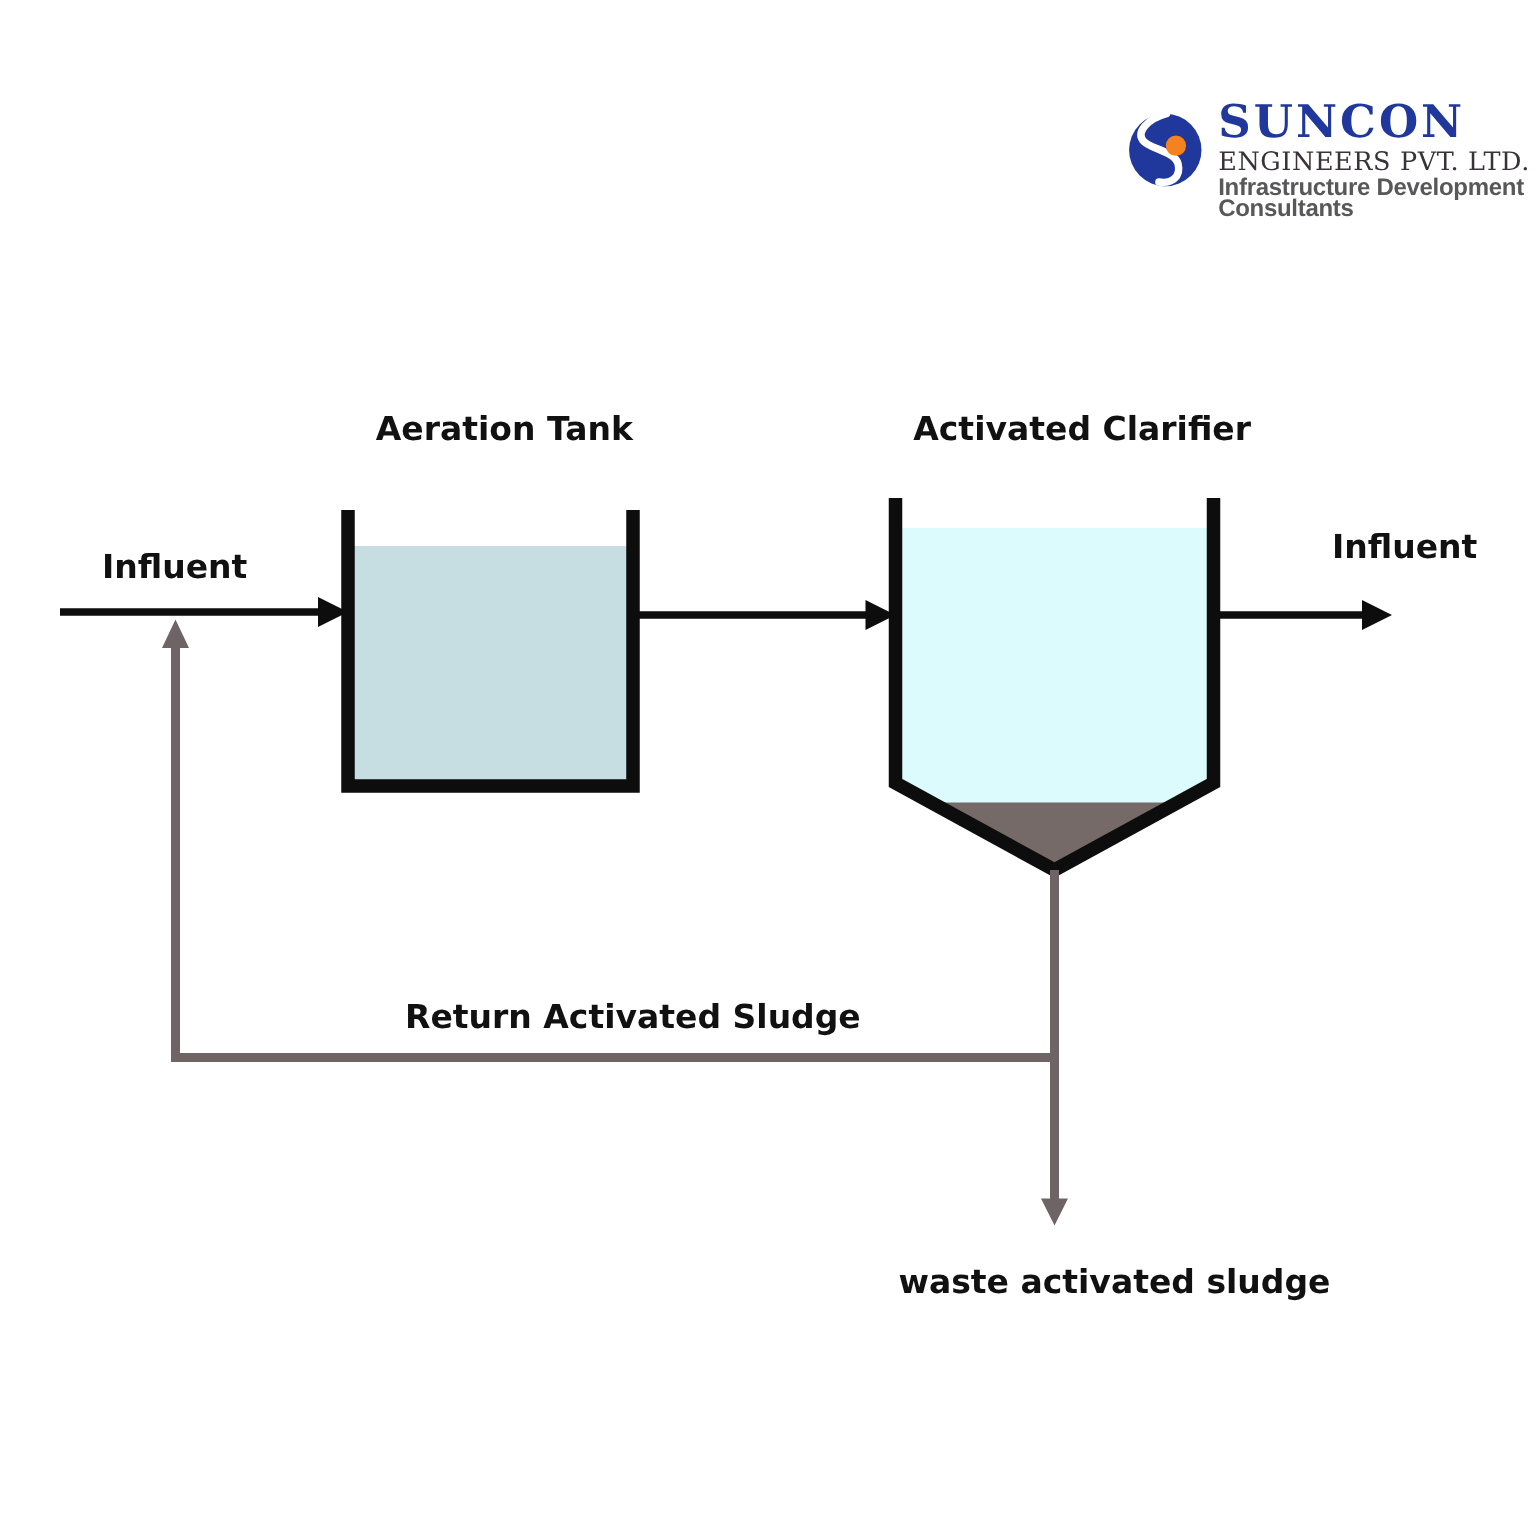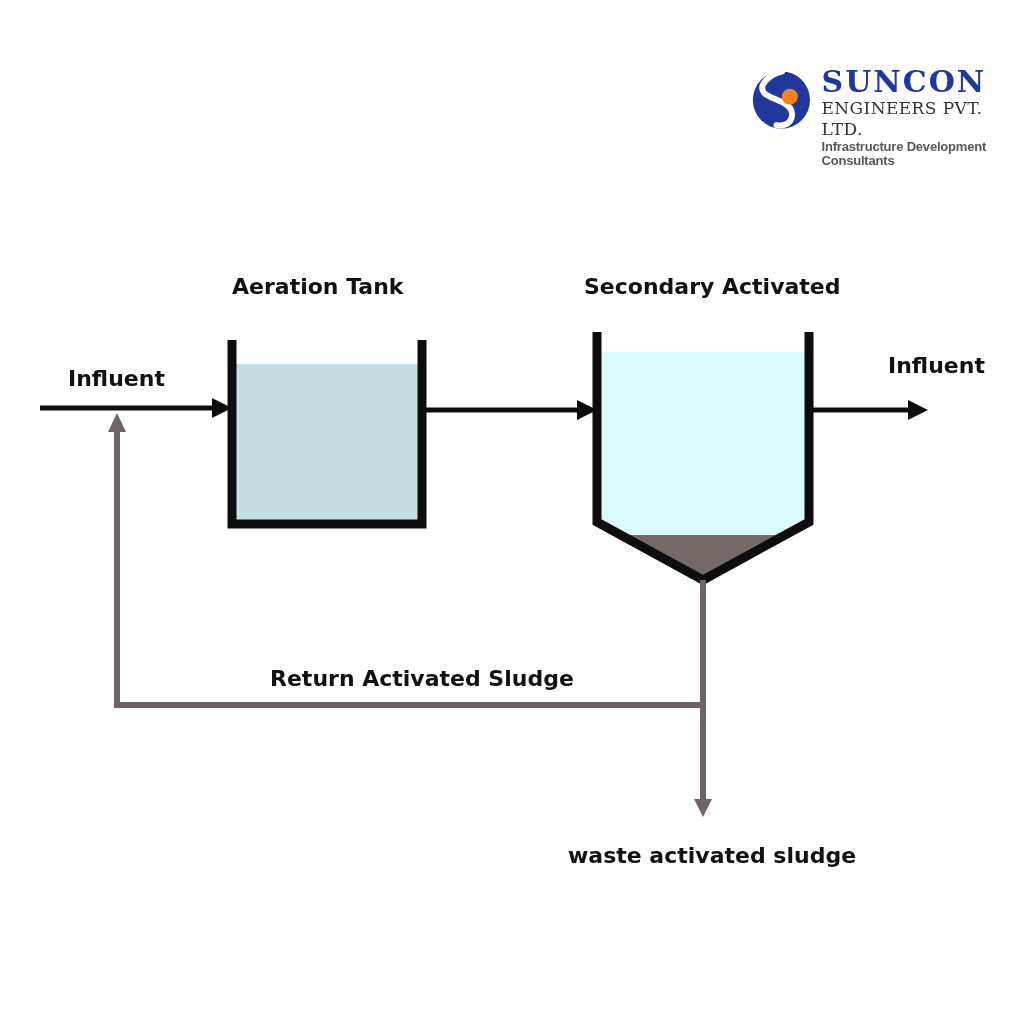--- a/index.html
+++ b/index.html
@@ -11,21 +11,21 @@
     overflow:hidden;
   }
   .diagram-svg{position:absolute;left:0;top:0;}
   .lbl{
     position:absolute;
     font-weight:700;
     color:#111111;
     font-size:22px;
     white-space:nowrap;
   }
-  .lbl.centered{text-align:left;}
+  .lbl.centered{text-align:right;}
   
   .logo{
     position:absolute;
     left:752px;top:64px;
     display:flex;
     align-items:flex-start;
     gap:9px;
   }
   .logo-mark{display:block;}
   .logo-text{display:flex;flex-direction:column;align-items:flex-start;padding-top:2px;}
@@ -41,21 +41,21 @@
     font-family:"DejaVu Serif","Liberation Serif",serif;
     font-weight:400;
     font-size:17px;
     line-height:21px;
     letter-spacing:0.4px;
     color:var(--logo-dark,#39323a);
   }
   .logo-tagline{
     font-family:"Liberation Sans","DejaVu Sans",sans-serif;
     font-weight:700;
-    font-size:13px;
+    font-size:16px;
     line-height:14px;
     letter-spacing:-0.2px;
     color:var(--logo-gray,#58585a);
   }
 </style>
 </head>
 <body>
 
 <div class="canvas">
 
@@ -82,29 +82,29 @@
 
     <line x1="426" y1="410" x2="579" y2="410" style="stroke:var(--line-black,#0d0d0d);stroke-width:5"></line>
     <polygon points="577,400 597,410 577,420" style="fill:var(--line-black,#0d0d0d)"></polygon>
 
     <line x1="813" y1="410" x2="910" y2="410" style="stroke:var(--line-black,#0d0d0d);stroke-width:5"></line>
     <polygon points="908,400 928,410 908,420" style="fill:var(--line-black,#0d0d0d)"></polygon>
   </svg>
 
   <div class="lbl centered" style="left:232px;top:274px;width:190px;">Aeration Tank</div>
 
-  <div class="lbl centered" style="left:584px;top:274px;width:250px;">Secondary Activated</div>
+  <div class="lbl centered" style="left:584px;top:274px;width:250px;">Activated Clarifier</div>
 
   <div class="lbl" style="left:68px;top:366px;">Influent</div>
 
   <div class="lbl" style="left:888px;top:353px;">Influent</div>
 
   <div class="lbl centered" style="left:270px;top:666px;width:300px;">Return Activated Sludge</div>
 
-  <div class="lbl centered" style="left:568px;top:843px;width:300px;">waste activated sludge</div>
+  <div class="lbl centered" style="left:587px;top:843px;width:300px;">waste activated sludge</div>
 
   <div class="logo">
     <svg class="logo-mark" width="72" height="72" viewBox="0 0 72 72">
       <circle cx="35" cy="36" r="34" style="fill:var(--logo-blue,#20389b)"></circle>
       <path d="M 36 2 C 18 7 8 19 14 27 C 20 35 44 37 47 49 C 50 61 41 68 29 66" style="fill:none;stroke:#ffffff;stroke-width:7;stroke-linecap:round"></path>
       <circle cx="45" cy="32" r="9.5" style="fill:var(--logo-orange,#f5821f)"></circle>
     </svg>
     <div class="logo-text">
       <span class="logo-name">SUNCON</span>
       <span class="logo-sub">ENGINEERS PVT. LTD.</span>

